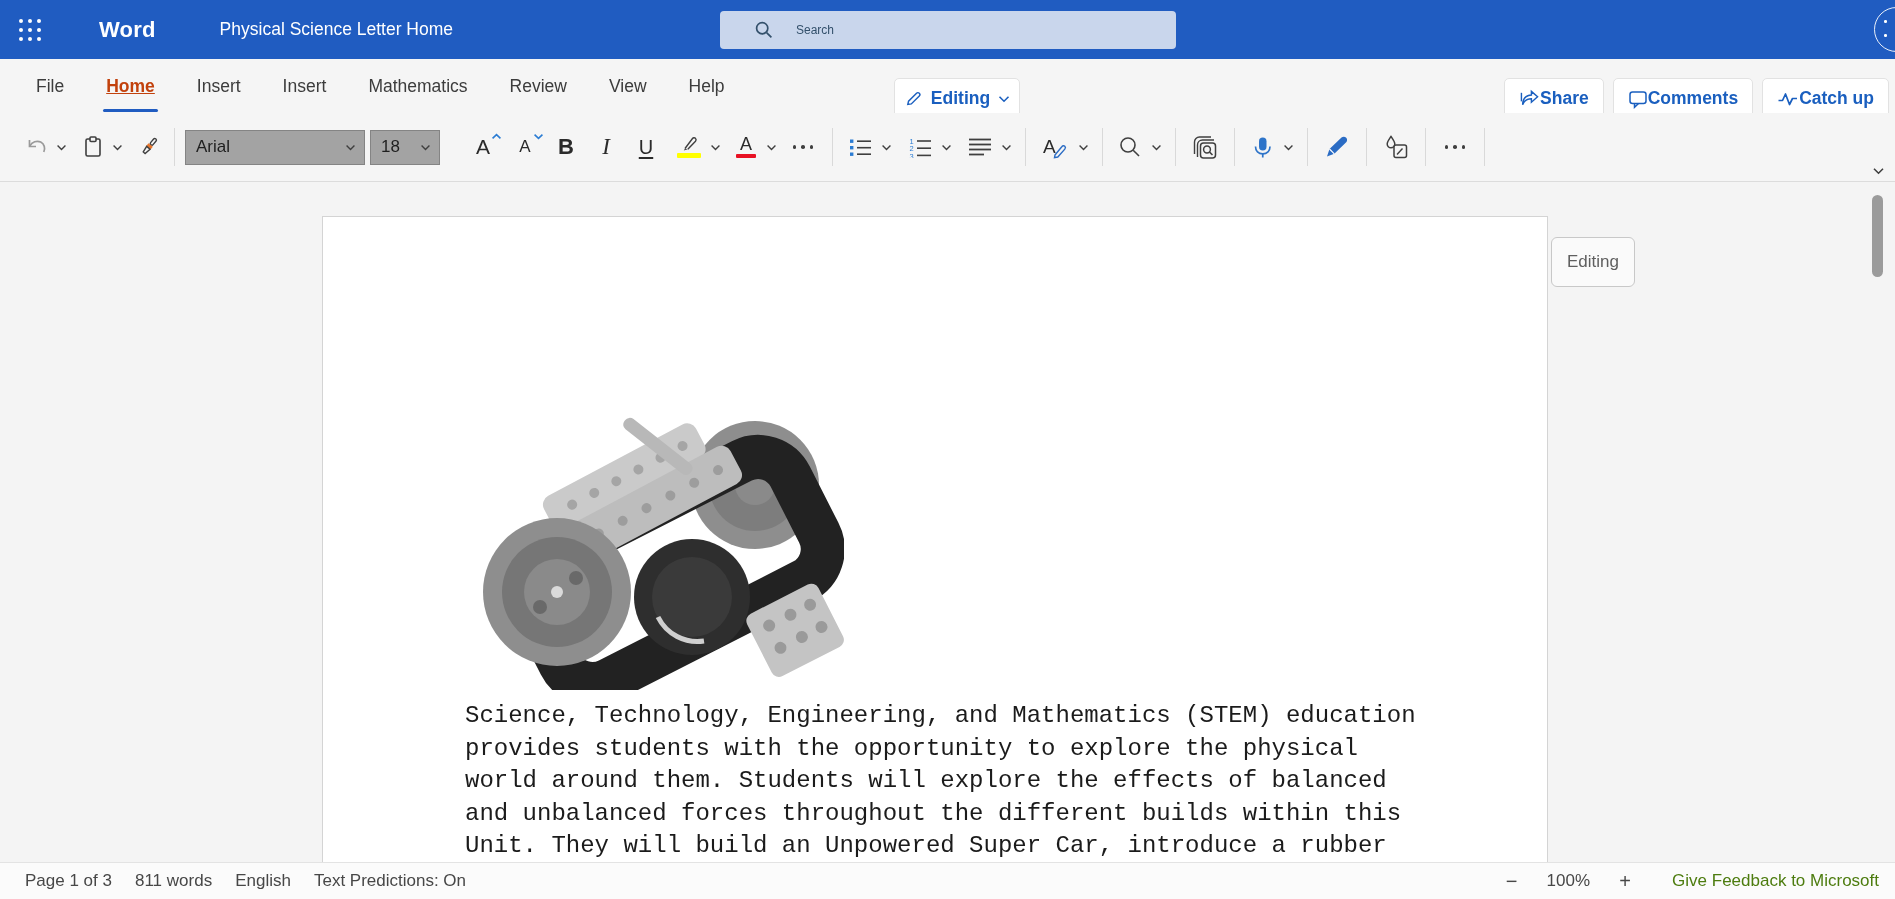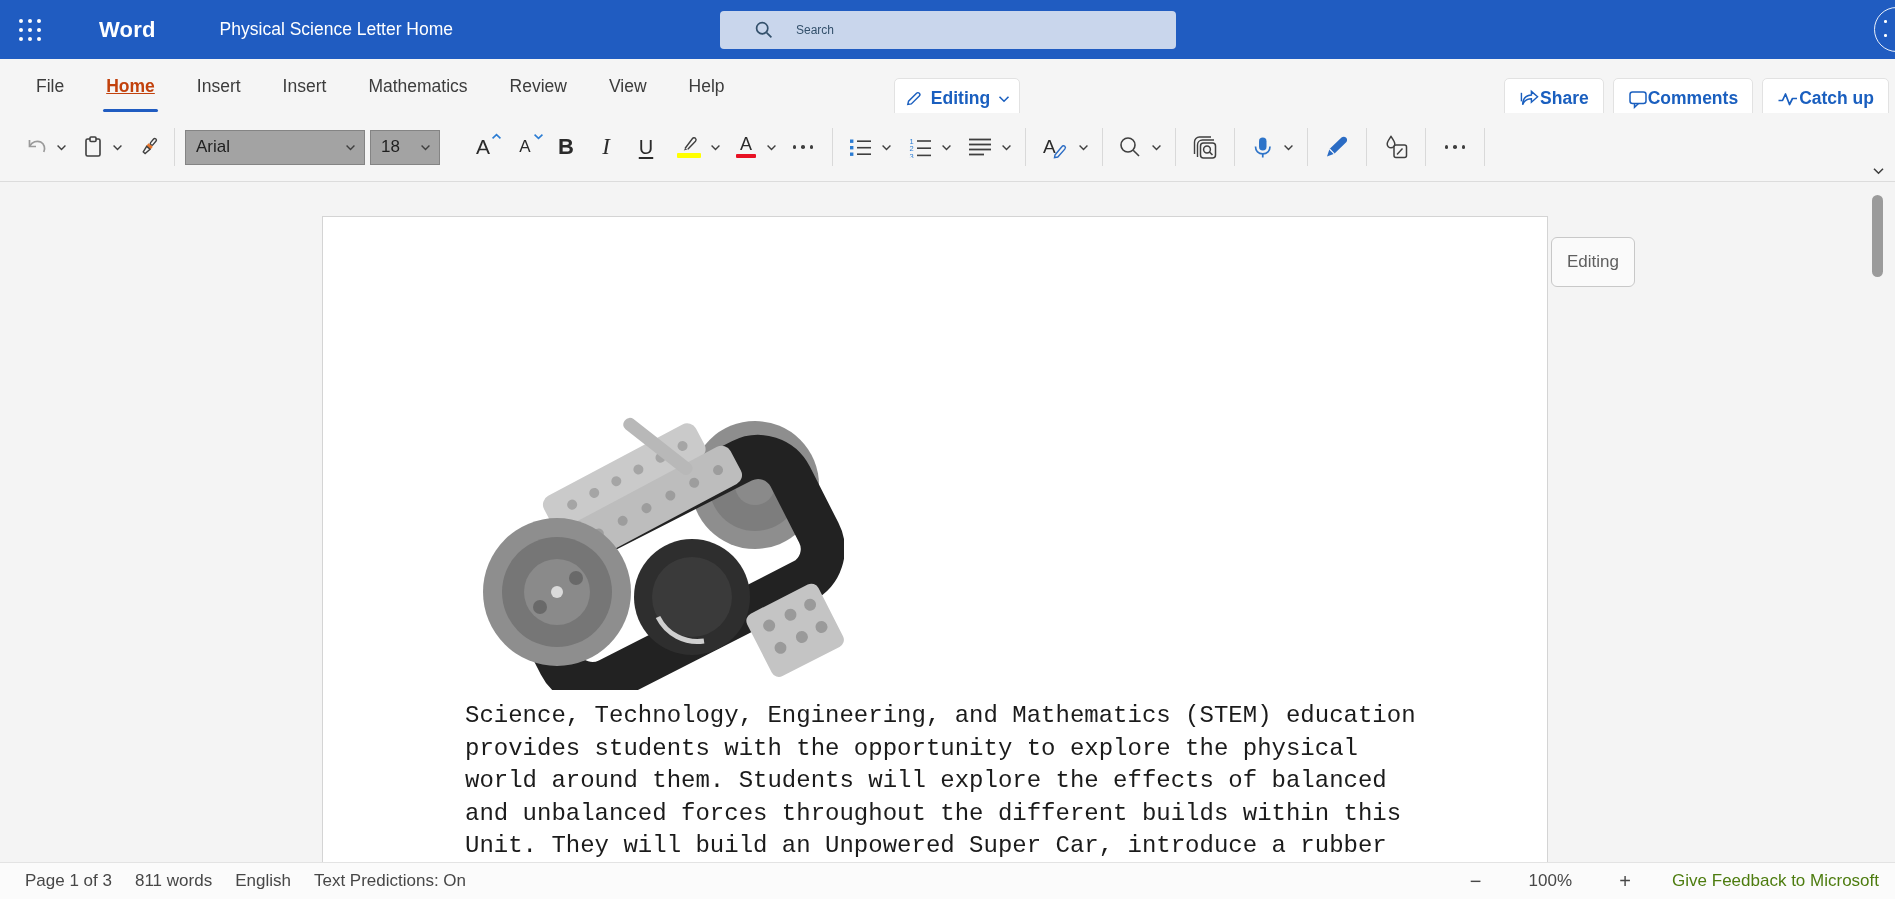--- a/index.html
+++ b/index.html
@@ -60,21 +60,21 @@
   .header-btn { position:absolute; left:1551px; top:55px; width:84px; height:50px; background:#fafafa; border:1px solid #c8c8c8; border-radius:6px; color:#5f5f5f; font-size:17px; cursor:pointer; font-family:inherit; }
   .v-scrollbar { position:absolute; right:11px; top:0; width:12px; height:100%; }
   .v-scrollbar .thumb { position:absolute; top:13px; left:0; width:11px; height:82px; background:#9b9b9b; border-radius:6px; cursor:grab; }
 
   
   .statusbar { height:37px; background:#fbfbfb; border-top:1px solid #e3e3e3; display:flex; align-items:center; padding:0 16px 0 25px; font-size:17px; color:#474747; }
   .statusbar .left { display:flex; gap:23px; }
   .status-item { background:none; border:none; font:inherit; color:#474747; cursor:pointer; }
   .statusbar .right { margin-left:auto; display:flex; align-items:center; }
   .zoom-btn { background:none; border:none; font-size:20px; color:#474747; cursor:pointer; width:26px; }
-  .zoom-level { background:none; border:none; font:inherit; color:#474747; margin:0 40px; cursor:pointer; }
+  .zoom-level { background:none; border:none; font:inherit; color:#474747; margin:0 22px; cursor:pointer; }
   .feedback { background:none; border:none; font:inherit; color:#4d7c0f; margin-left:34px; cursor:pointer; }
 
   svg { display:block; }
 </style>
 </head>
 <body>
 
 <header class="topbar">
   <button class="waffle">
     <span class="grid">

